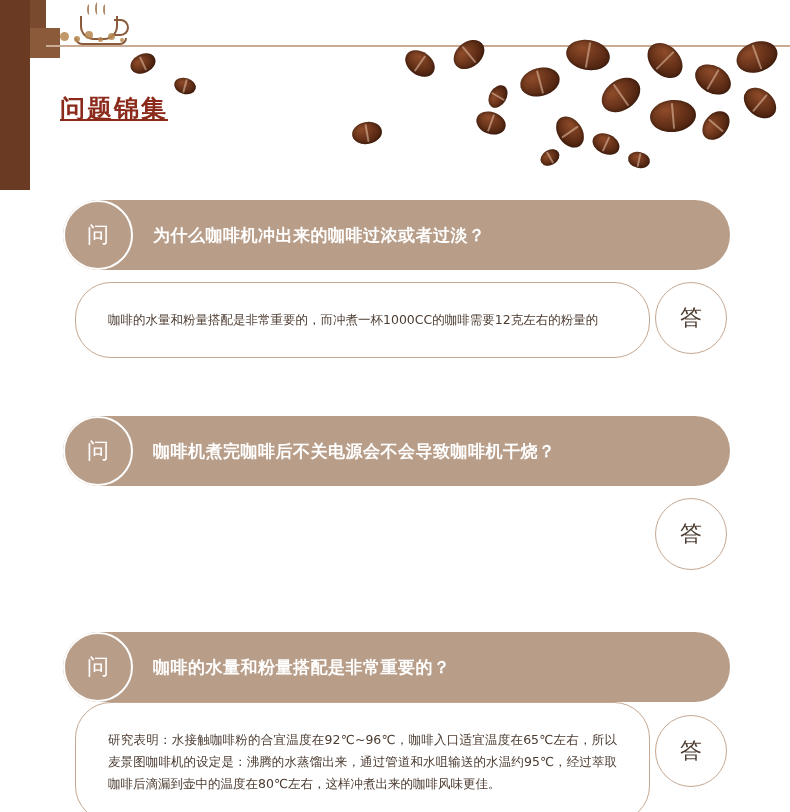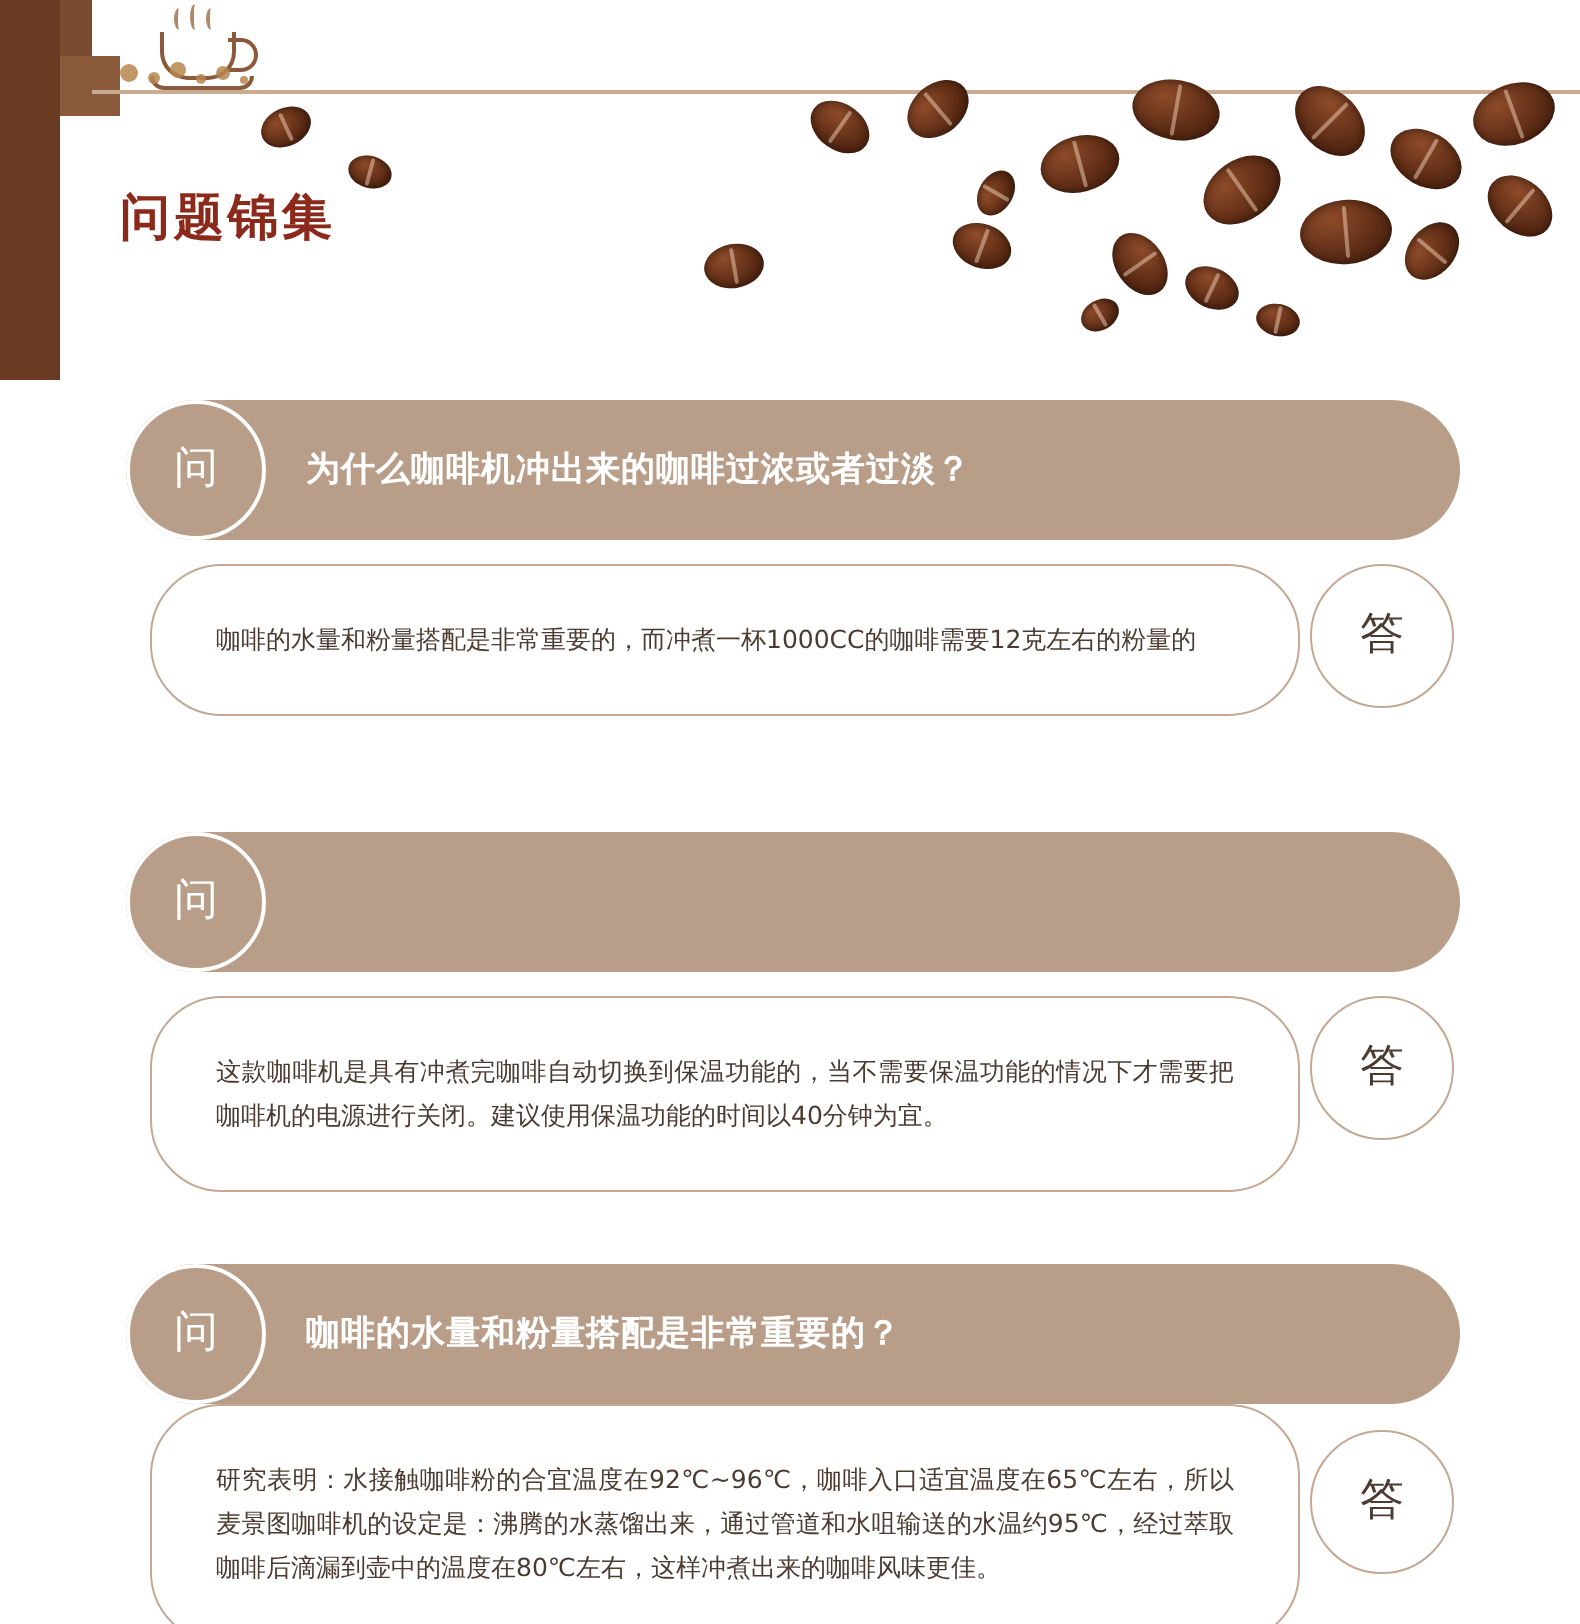--- a/index.html
+++ b/index.html
@@ -133,20 +133,21 @@
   }
 
   .page-title {
     position: absolute;
     top: 92px;
     left: 60px;
     font-size: 25px;
     font-weight: bold;
     color: #8b2a1a;
     letter-spacing: 2px;
+    text-decoration: underline;
   }
 
   
   .qa-list {
     position: absolute;
     top: 200px;
     left: 0;
     width: 790px;
   }
   .qa-block { position: relative; margin-bottom: 38px; height: 178px; }
@@ -284,23 +285,21 @@
     </div>
     <div class="a-row">
       <div class="a-text">咖啡的水量和粉量搭配是非常重要的，而冲煮一杯1000CC的咖啡需要12克左右的粉量的</div>
     </div>
     <div class="a-badge">答</div>
   </div>
 
   <div class="qa-block">
     <div class="q-row">
       <div class="q-badge">问</div>
-    </div>
-    <div class="a-row">
-      <div class="a-text">这款咖啡机是具有冲煮完咖啡自动切换到保温功能的，当不需要保温功能的情况下才需要把咖啡机的电源进行关闭。建议使用保温功能的时间以40分钟为宜。</div>
+      <div class="q-text">咖啡机煮完咖啡后不关电源会不会导致咖啡机干烧？</div>
     </div>
     <div class="a-badge">答</div>
   </div>
 
   <div class="qa-block tall">
     <div class="q-row">
       <div class="q-badge">问</div>
       <div class="q-text">咖啡的水量和粉量搭配是非常重要的？</div>
     </div>
     <div class="a-row">

